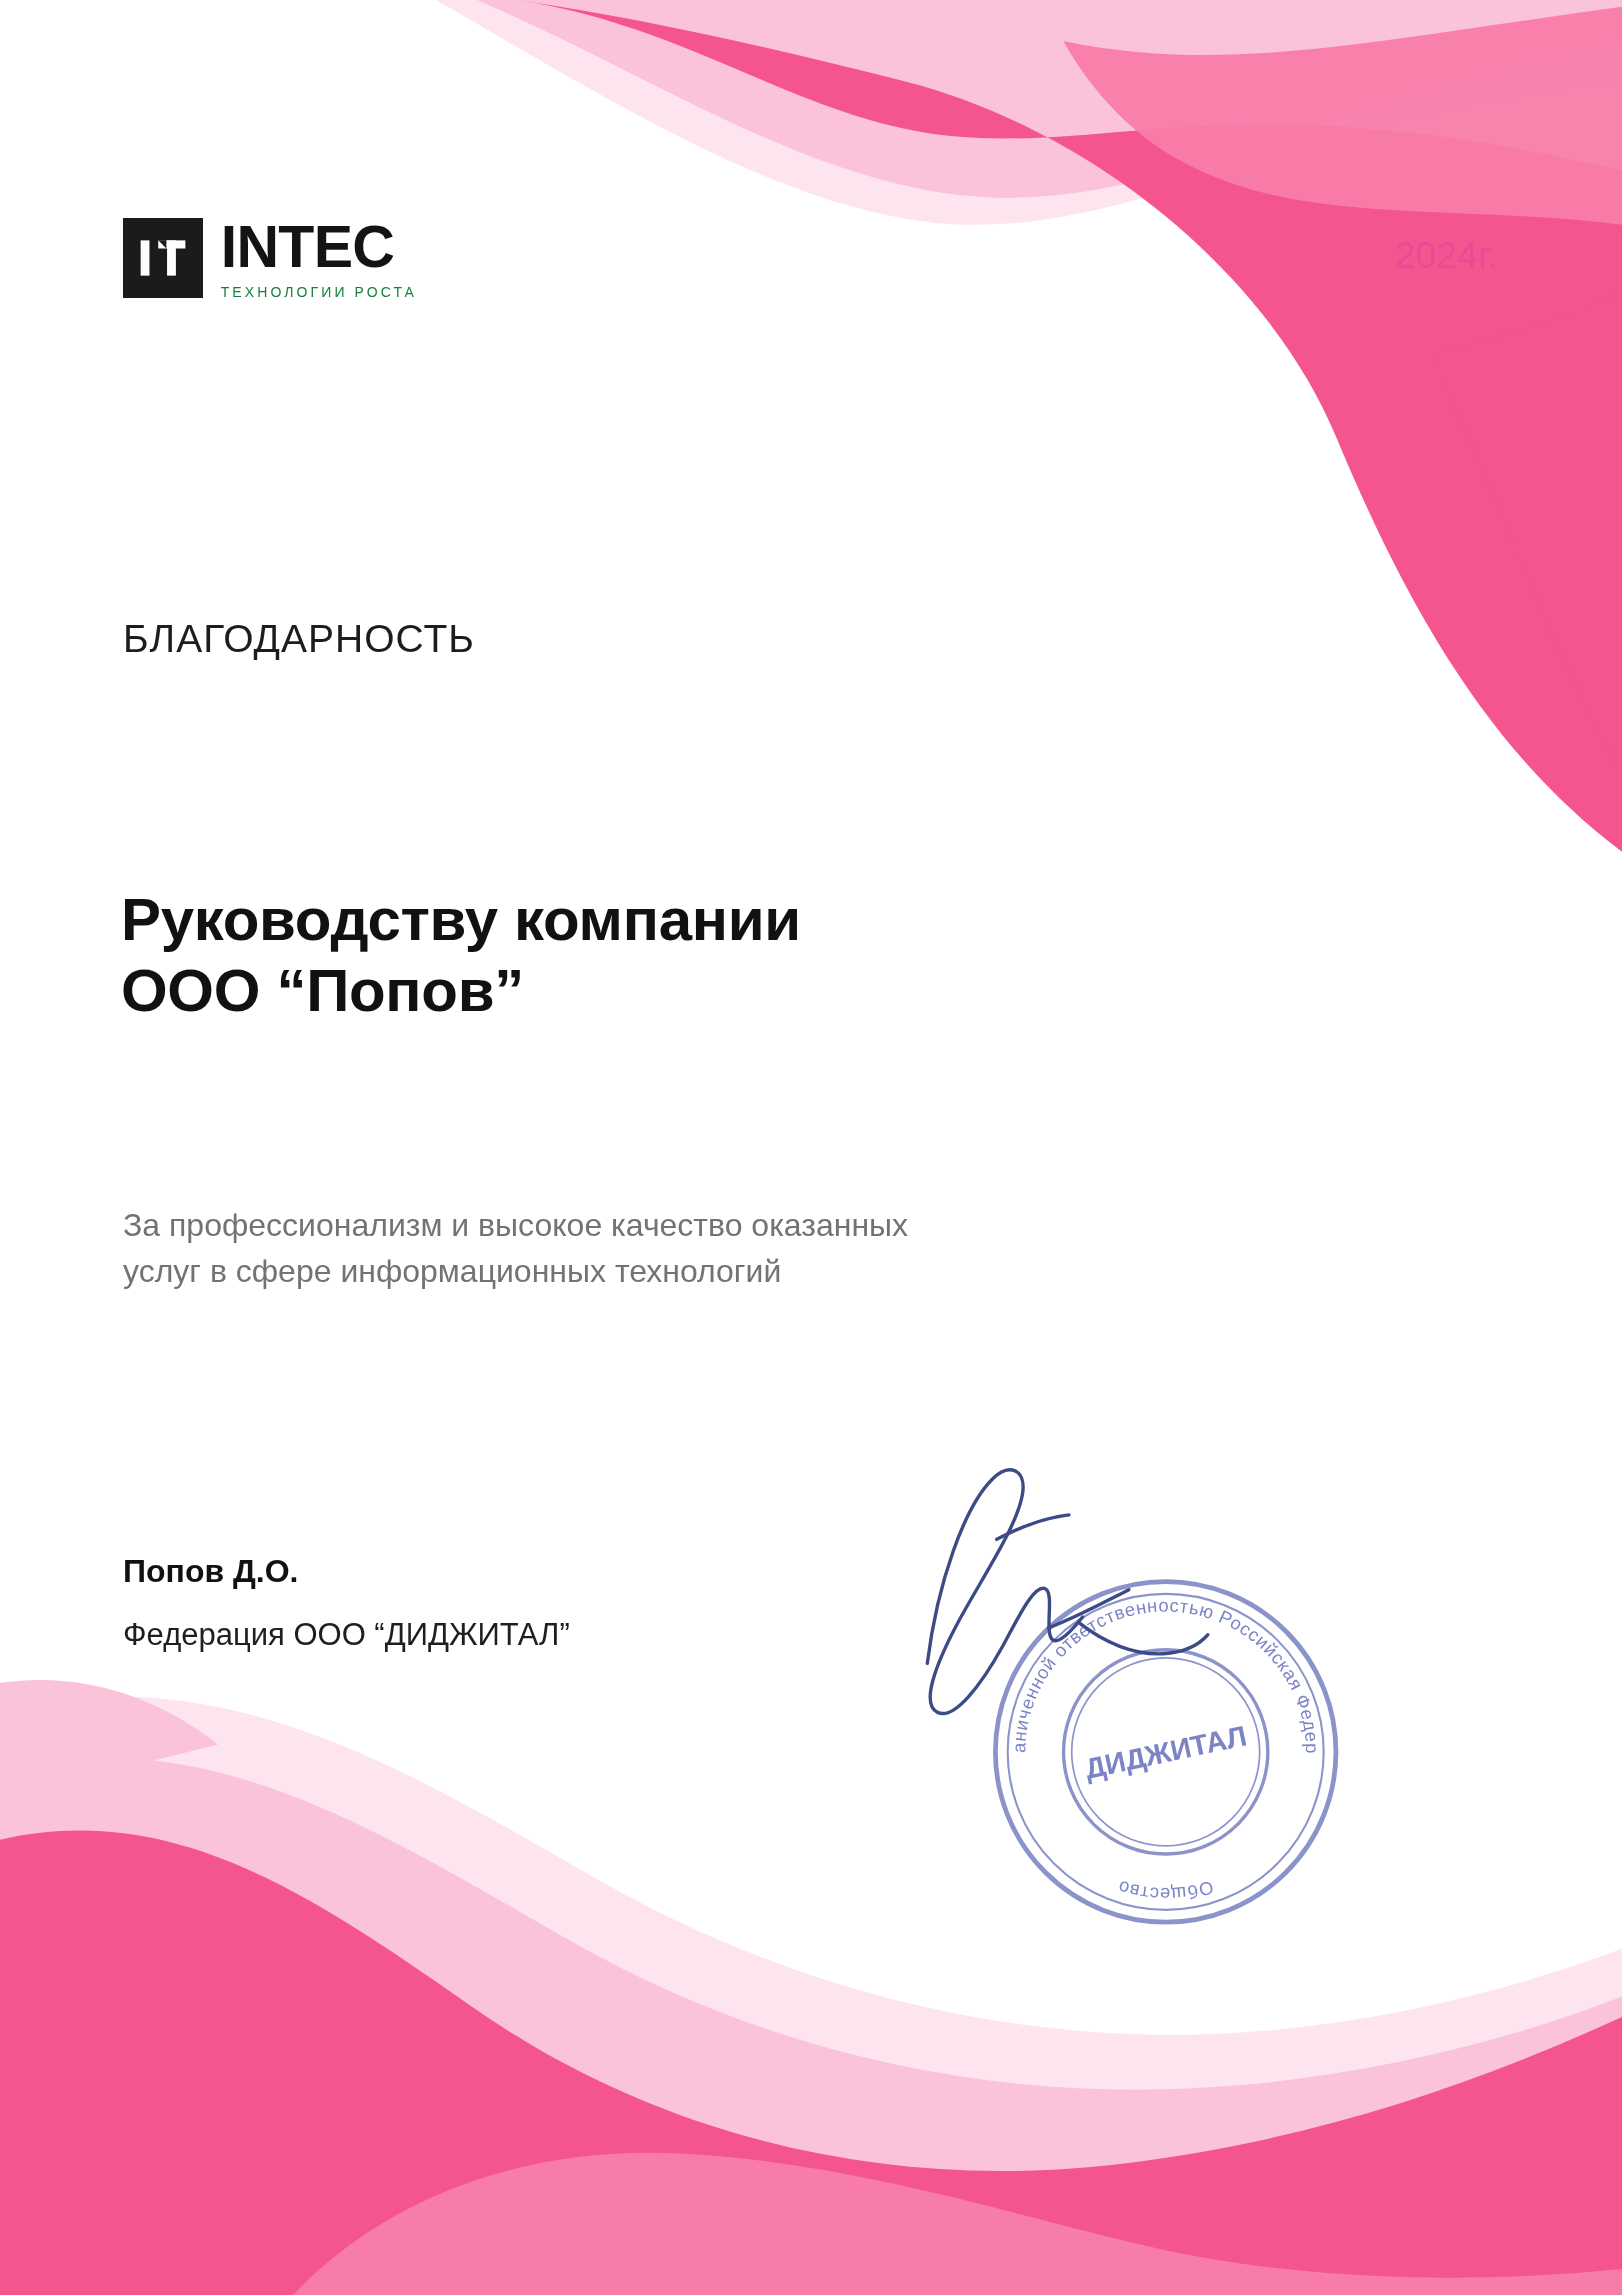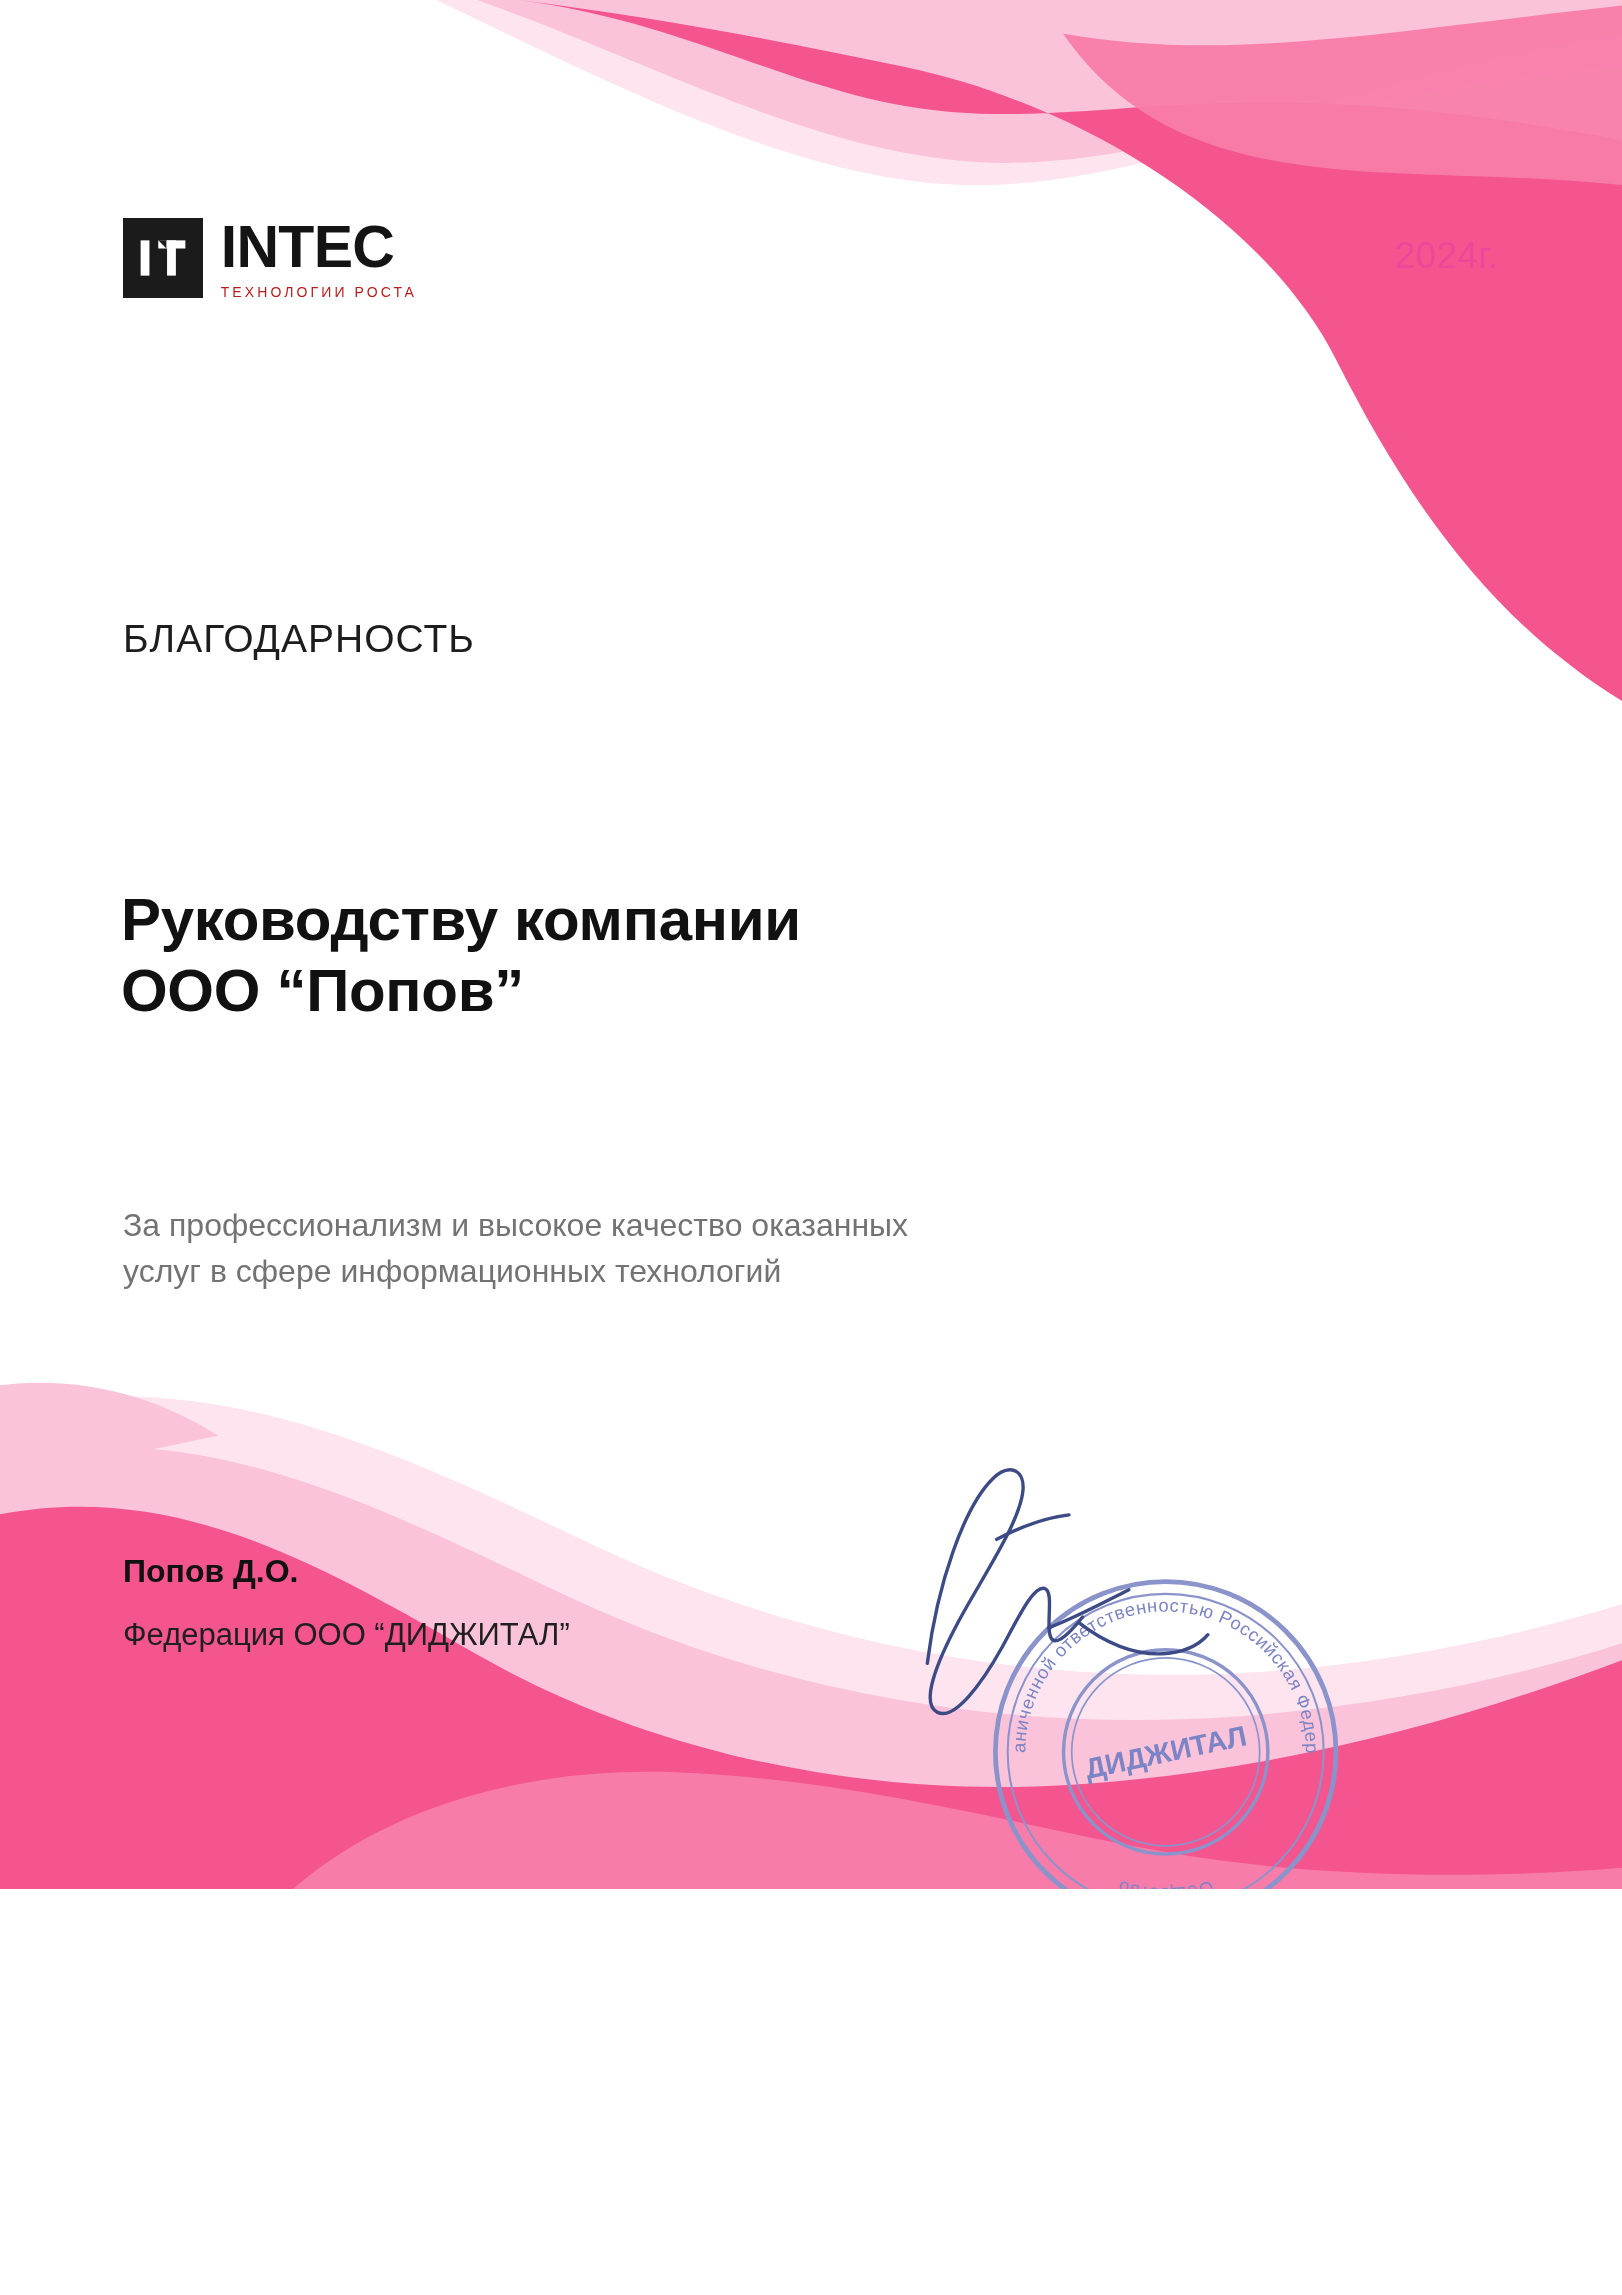--- a/index.html
+++ b/index.html
@@ -6,21 +6,21 @@
     margin: 0;
     padding: 0;
     background: #ffffff;
   }
   body {
     font-family: "Liberation Sans", sans-serif;
   }
   .page {
     position: relative;
     width: 1622px;
-    height: 1889px;
+    height: 2295px;
     background: #ffffff;
     overflow: hidden;
   }
 
   
   .wave-layer {
     position: absolute;
     inset: 0;
     width: 100%;
     height: 100%;
@@ -55,21 +55,21 @@
   .logo-name {
     font-size: 59px;
     font-weight: bold;
     letter-spacing: -0.7px;
     color: #141414;
     line-height: 1;
   }
   .logo-tagline {
     font-size: 14px;
     letter-spacing: 3.1px;
-    color: #b91c1c;
+    color: #15803d;
     margin-top: 7.5px;
     line-height: 1;
   }
 
   .year {
     position: absolute;
     right: 124px;
     top: 235px;
     font-size: 37px;
     font-weight: normal;

